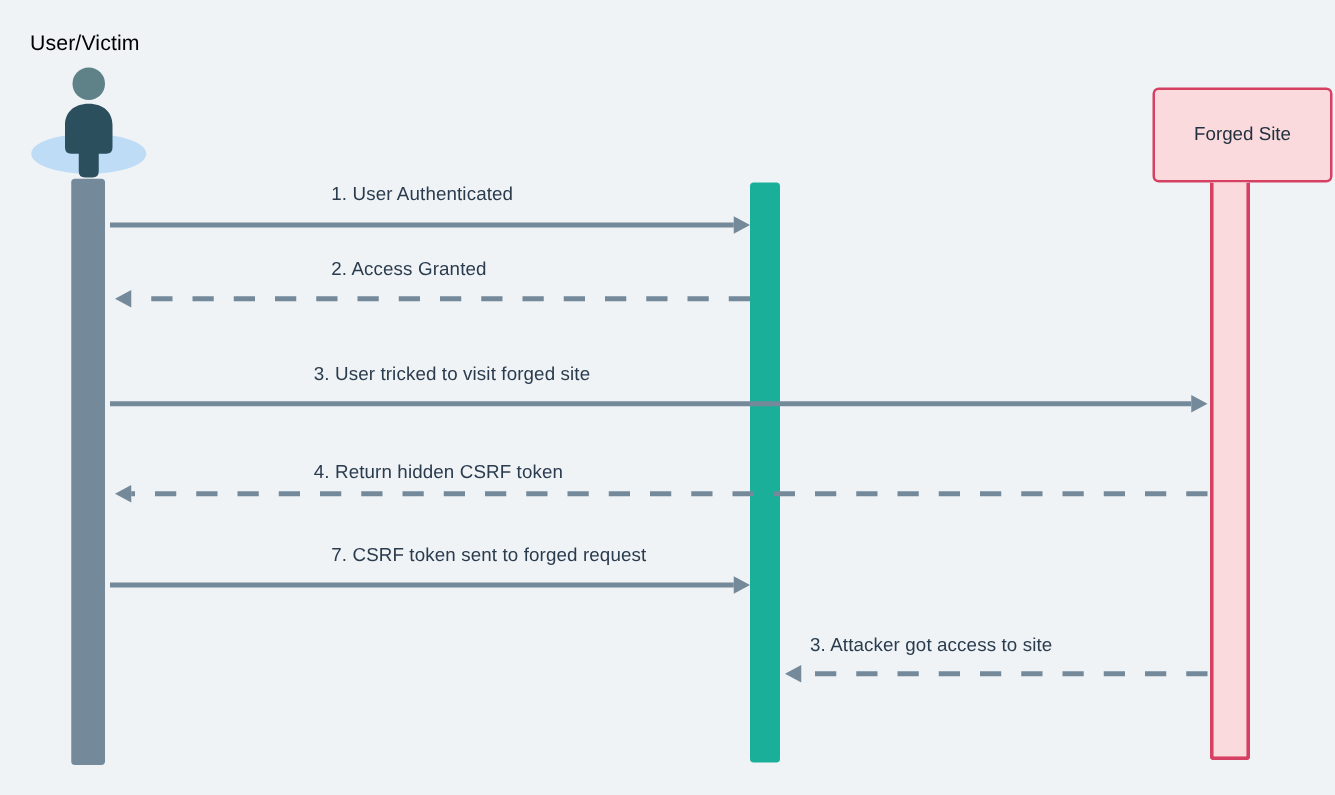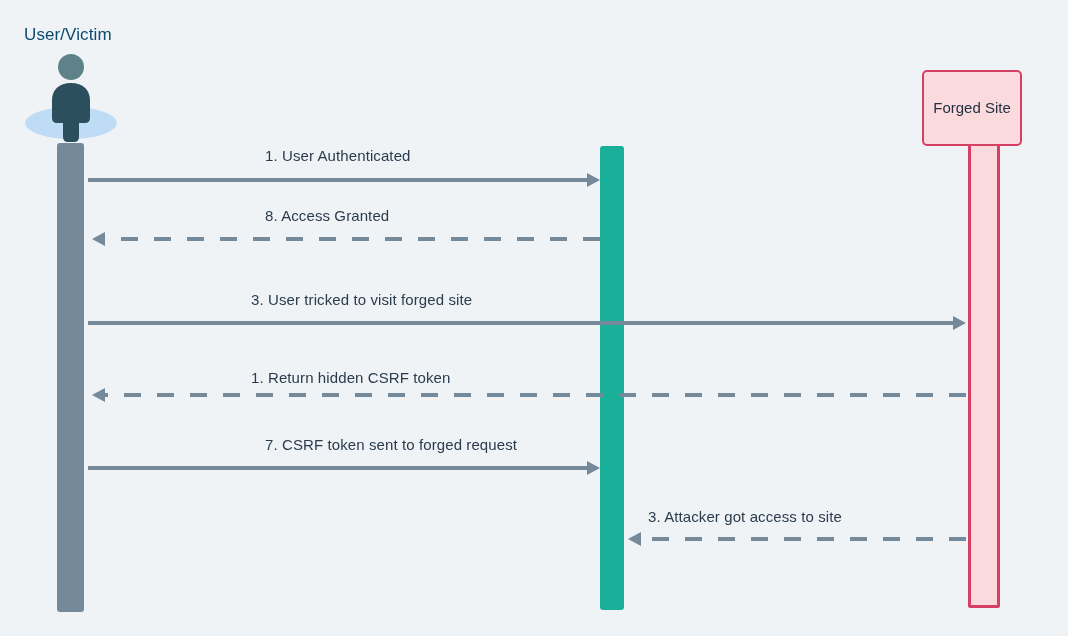--- a/index.html
+++ b/index.html
@@ -19,21 +19,21 @@
     left: 0;
     top: 0;
     width: 1068px;
     height: 636px;
   }
   .actor-label {
     position: absolute;
     left: 24px;
     top: 25px;
     font-size: 17px;
-    color: #0c4a6e;
+    color: #000000;
     letter-spacing: 0.1px;
     white-space: nowrap;
   }
   .participant-box {
     position: absolute;
     box-sizing: border-box;
     display: flex;
     align-items: center;
     justify-content: center;
     text-align: center;
@@ -46,21 +46,21 @@
     width: 120px;
     height: 76px;
     background: #1aaf98;
     color: #ffffff;
     font-size: 15px;
     font-weight: bold;
   }
   .pbox-forged {
     left: 922px;
     top: 70px;
-    width: 100px;
+    width: 144px;
     height: 76px;
     background: #fadadd;
     border: 2px solid #d64062;
     color: #22313f;
     font-size: 15px;
   }
   .lifeline {
     position: absolute;
     box-sizing: border-box;
     border-radius: 3px;
@@ -150,19 +150,19 @@
         <polygon points="600,468 587,461 587,475" fill="#74899a"></polygon>
       </g>
       <g>
         <line x1="966" y1="539" x2="641" y2="539" stroke="#74899a" stroke-width="4" stroke-dasharray="17 16"></line>
         <polygon points="628,539 641,532 641,546" fill="#74899a"></polygon>
       </g>
     </svg>
 
   <div id="msg-labels">
       <div class="msg-label" style="left: 265px; top: 147px; text-align: right;">1. User Authenticated</div>
-      <div class="msg-label" style="left: 265px; top: 207px;">8. Access Granted</div>
+      <div class="msg-label" style="left: 265px; top: 207px;">2. Access Granted</div>
       <div class="msg-label" style="left: 251px; top: 291px;">3. User tricked to visit forged site</div>
-      <div class="msg-label" style="left: 251px; top: 369px;">1. Return hidden CSRF token</div>
+      <div class="msg-label" style="left: 251px; top: 369px;">4. Return hidden CSRF token</div>
       <div class="msg-label" style="left: 265px; top: 436px;">7. CSRF token sent to forged request</div>
       <div class="msg-label" style="left: 648px; top: 508px;">3. Attacker got access to site</div>
     </div>
 </div>
 
 </body></html>

